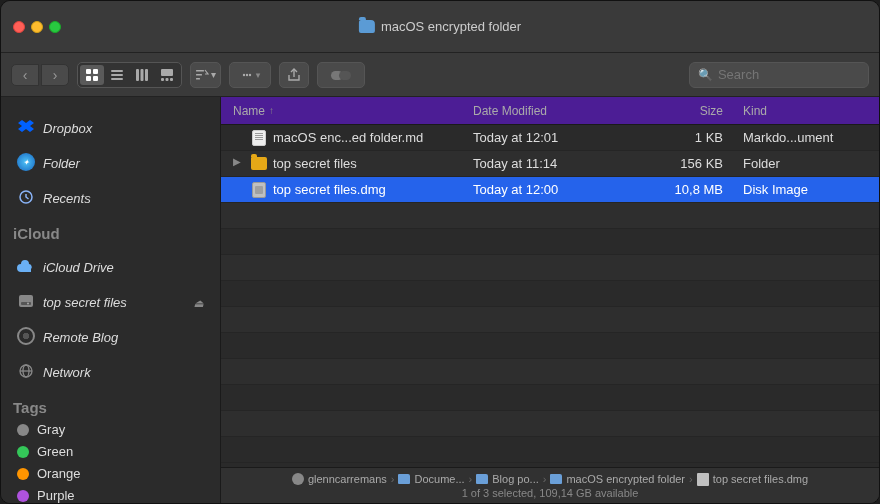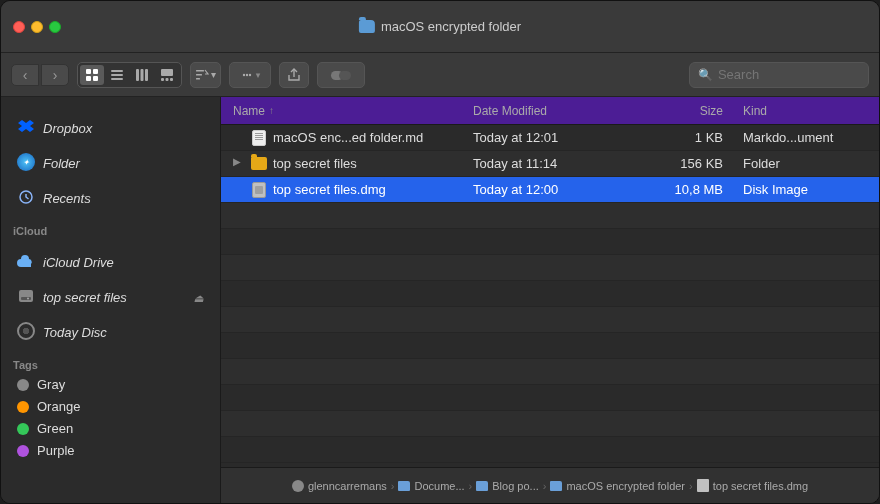--- a/index.html
+++ b/index.html
@@ -219,21 +219,21 @@
     .sidebar {
       width: 220px;
       background: #2b2b2b;
       border-right: 1px solid #1a1a1a;
       padding: 8px 0;
       overflow-y: auto;
       flex-shrink: 0;
     }
     .sidebar-section-label {
       padding: 6px 12px 2px 12px;
-      font-size: 11px;
+      font-size: 15px;
       font-weight: 600;
       color: #888;
       text-transform: none;
     }
     .sidebar-item {
       display: flex;
       align-items: flex-end;
       padding: 4px 12px;
       gap: 8px;
       cursor: pointer;
@@ -607,37 +607,47 @@
           </svg>
         </div>
         <span class="sidebar-item-label">top secret files</span>
         <span class="sidebar-item-eject">⏏</span>
       </div>
 
       <div class="sidebar-item">
         <div class="sidebar-item-icon">
           <div class="icon-disc"></div>
         </div>
-        <span class="sidebar-item-label">Today Disc</span>
-      </div>
-
+        <span class="sidebar-item-label">Remote Blog</span>
+      </div>
+
+      <div class="sidebar-item">
+        <div class="sidebar-item-icon">
+          <svg width="16" height="16" viewBox="0 0 16 16" fill="none" stroke="#888" stroke-width="1.3">
+            <circle cx="8" cy="8" r="6"></circle>
+            <ellipse cx="8" cy="8" rx="3" ry="6"></ellipse>
+            <line x1="2" y1="8" x2="14" y2="8"></line>
+          </svg>
+        </div>
+        <span class="sidebar-item-label">Network</span>
+      </div>
 
       <div class="sidebar-section-label">Tags</div>
 
       <div class="tag-row">
         <div class="tag-dot" style="background:#888888;"></div>
         <span class="sidebar-item-label">Gray</span>
       </div>
       <div class="tag-row">
+        <div class="tag-dot" style="background:#34c759;"></div>
+        <span class="sidebar-item-label">Green</span>
+      </div>
+      <div class="tag-row">
         <div class="tag-dot" style="background:#ff9500;"></div>
         <span class="sidebar-item-label">Orange</span>
-      </div>
-      <div class="tag-row">
-        <div class="tag-dot" style="background:#34c759;"></div>
-        <span class="sidebar-item-label">Green</span>
       </div>
       <div class="tag-row">
         <div class="tag-dot" style="background:#af52de;"></div>
         <span class="sidebar-item-label">Purple</span>
       </div>
 
     </div>
 
     <div class="file-area">
 
@@ -721,17 +731,18 @@
           <span class="breadcrumb-sep">›</span>
           <span class="bc-folder"></span>
           <span>Blog po...</span>
           <span class="breadcrumb-sep">›</span>
           <span class="bc-folder"></span>
           <span>macOS encrypted folder</span>
           <span class="breadcrumb-sep">›</span>
           <span class="bc-dmg"></span>
           <span>top secret files.dmg</span>
         </div>
+        <div class="status-text">1 of 3 selected, 109,14 GB available</div>
       </div>
 
     </div>
   </div>
 </div>
 
 </body></html>

